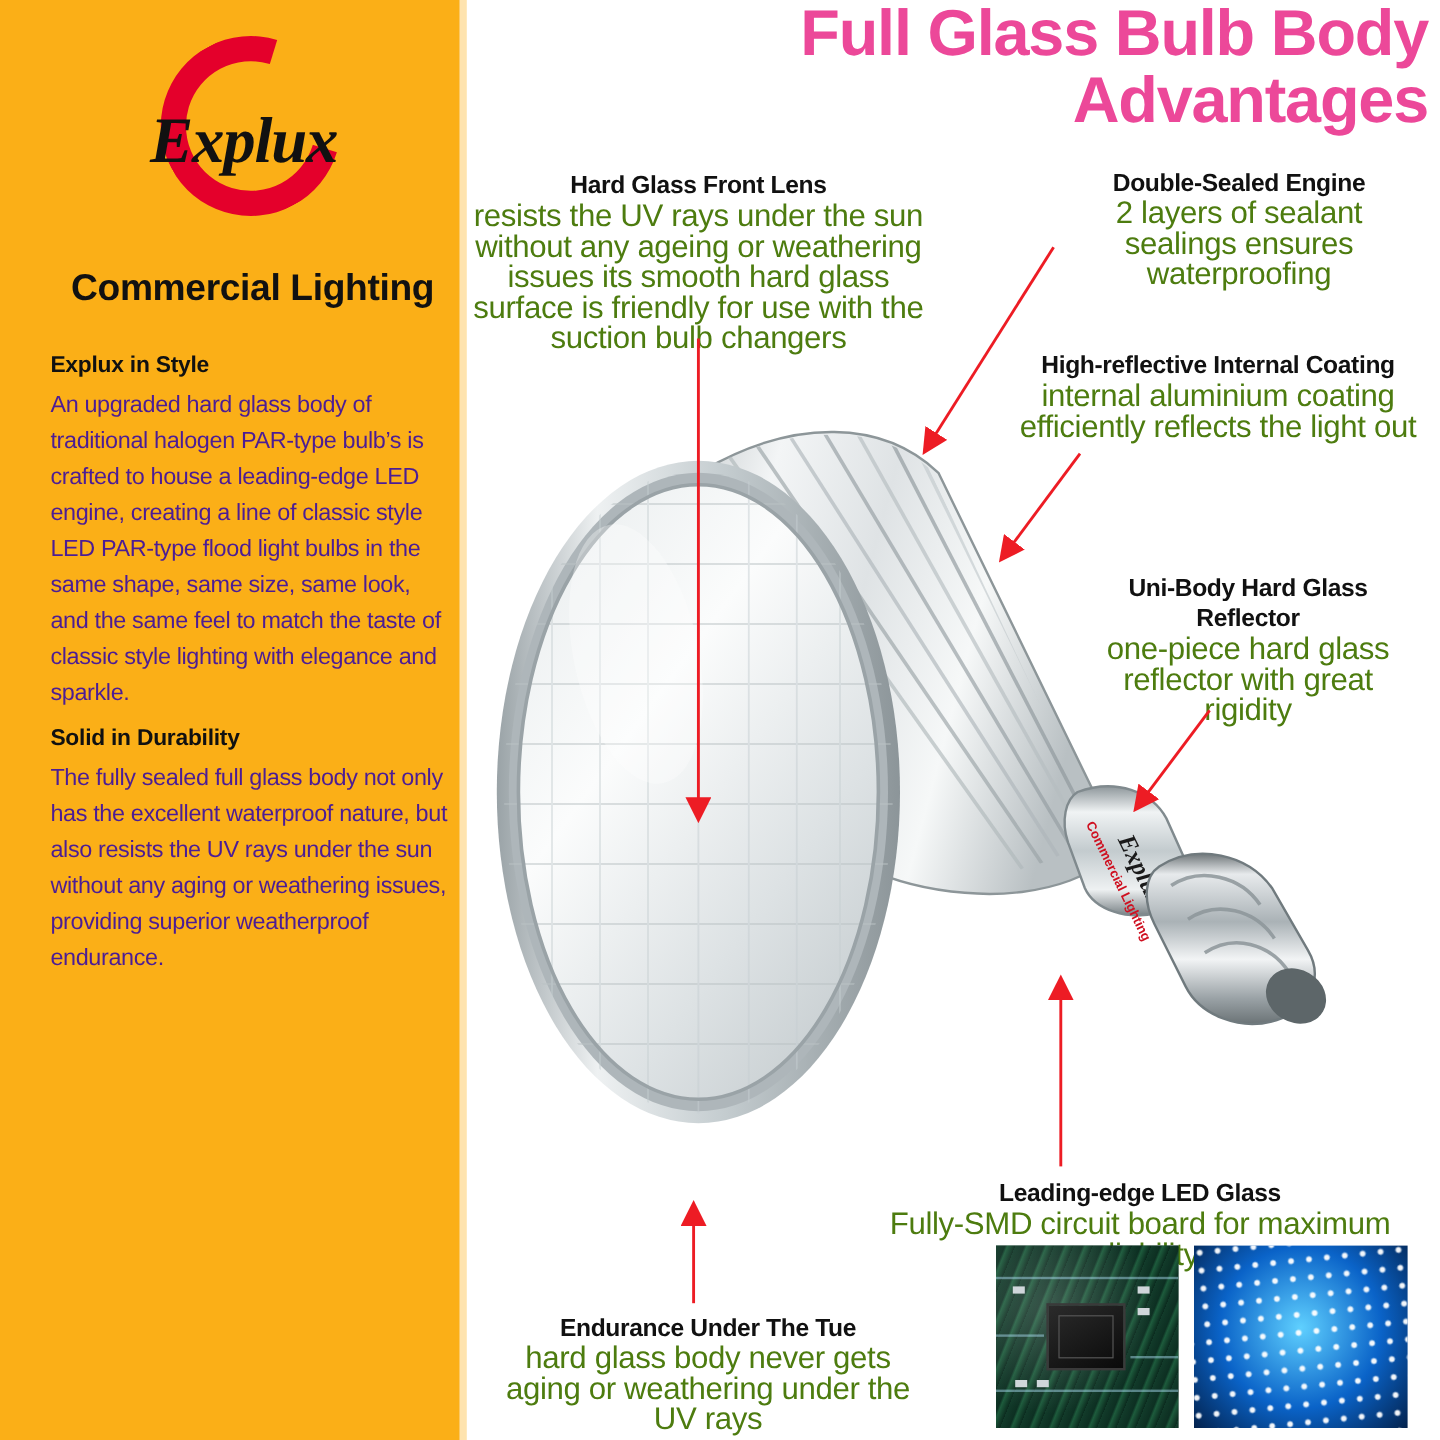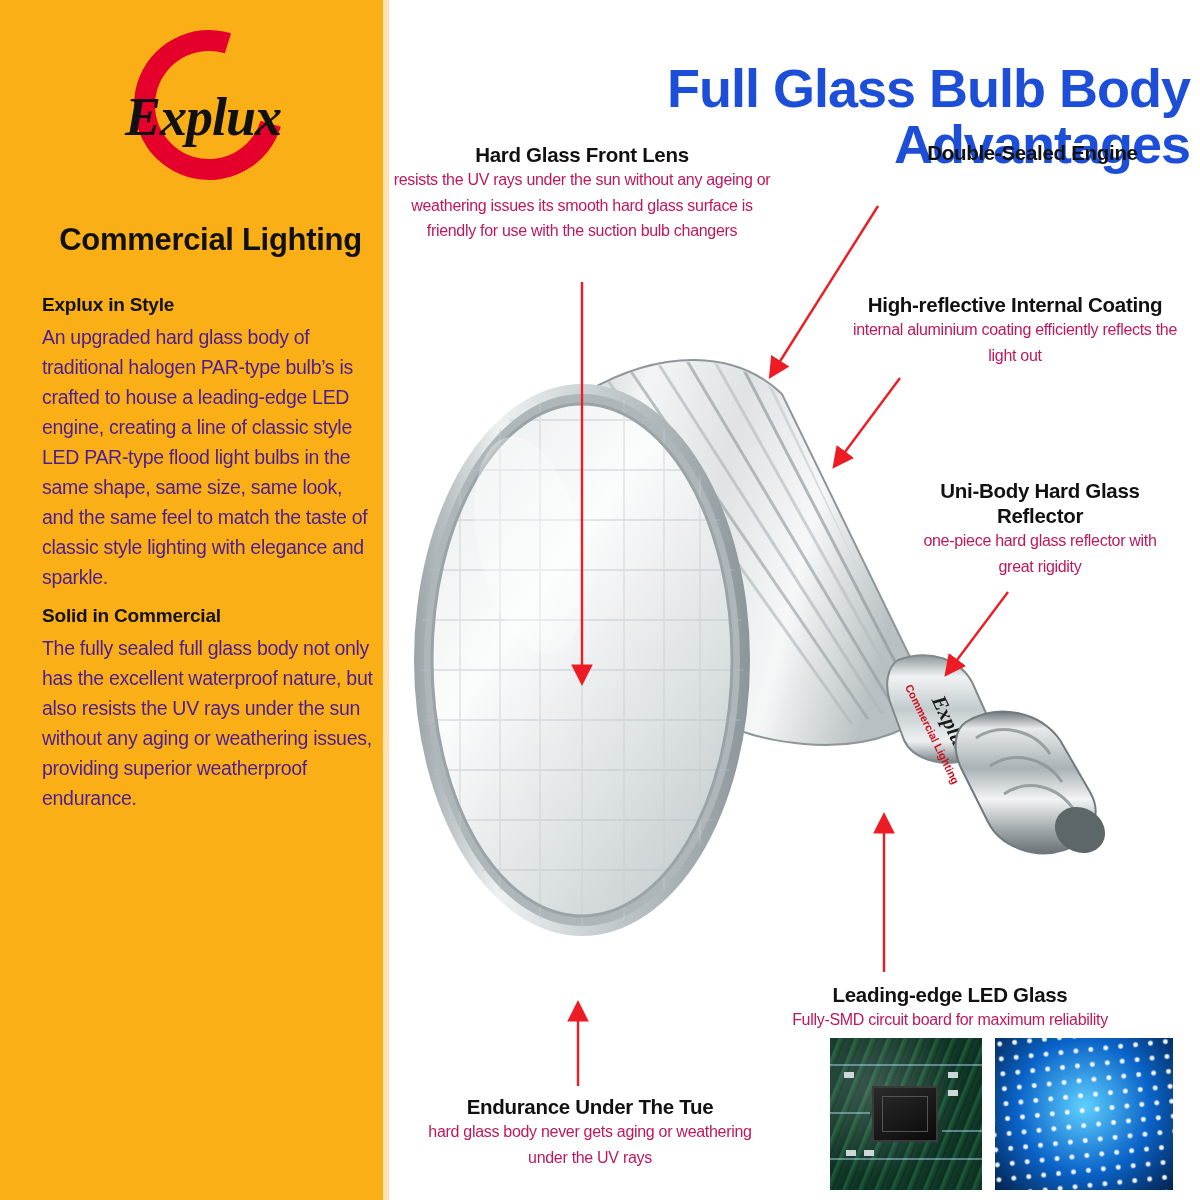--- a/index.html
+++ b/index.html
@@ -114,42 +114,41 @@
   #sec2-title { top: 605px; }
   #sec2-body  { top: 633px; }
 
   
   #heading {
     position: absolute;
     left: 430px;
     top: 0px;
     width: 760px;
     text-align: right;
-    color: #1d4ed8;
+    color: #ec4899;
     font-weight: bold;
     font-size: 54px;
     line-height: 56px;
     letter-spacing: -1px;
-    padding-top: 16px;
-    margin-top: 44px;
+    padding-top: 0;
   }
   #heading .l2 { display: block; }
 
   
   .callout { position: absolute; }
   .callout .c-title {
     font-weight: bold;
     font-size: 20.5px;
     color: #111111;
     line-height: 25px;
     letter-spacing: -0.3px;
   }
   .callout .c-body {
-    font-size: 16px;
-    color: #be185d;
+    font-size: 26px;
+    color: #4d7c0f;
     line-height: 25.5px;
     letter-spacing: -0.3px;
   }
 
   #co-lens      { left: 392px; top: 142px; width: 380px; text-align: center; }
   #co-seam      { left: 885px; top: 140px; width: 295px; text-align: center; }
   #co-coating   { left: 845px; top: 292px; width: 340px; text-align: center; }
   #co-reflector { left: 905px; top: 478px; width: 270px; text-align: center; }
   #co-endurance { left: 420px; top: 1094px; width: 340px; text-align: center; }
   #co-engine    { left: 725px; top: 982px; width: 450px; text-align: center; }
@@ -230,21 +229,21 @@
       <div id="logo-mark">
         <div class="ring"></div>
       </div>
       <div id="logo-word">Explux</div>
       <div id="logo-sub">Commercial Lighting</div>
     </div>
 
     <div class="left-sec-title" id="sec1-title">Explux in Style</div>
     <div class="left-sec-body" id="sec1-body">An upgraded hard glass body of traditional halogen PAR-type bulb’s is crafted to house a leading-edge LED engine, creating a line of classic style LED PAR-type flood light bulbs in the same shape, same size, same look, and the same feel to match the taste of classic style lighting with elegance and sparkle.</div>
 
-    <div class="left-sec-title" id="sec2-title">Solid in Commercial</div>
+    <div class="left-sec-title" id="sec2-title">Solid in Durability</div>
     <div class="left-sec-body" id="sec2-body">The fully sealed full glass body not only has the excellent waterproof nature, but also resists the UV rays under the sun without any aging or weathering issues, providing superior weatherproof endurance.</div>
   </div>
   <div id="left-panel-edge"></div>
 
   <div id="heading">
     <span>Full Glass Bulb Body</span>
     <span class="l2">Advantages</span>
   </div>
 
   <svg id="bulb" viewBox="0 0 740 700">
@@ -356,20 +355,21 @@
     </g>
   </svg>
 
   <div class="callout" id="co-lens">
     <div class="c-title">Hard Glass Front Lens</div>
     <div class="c-body">resists the UV rays under the sun without any ageing or weathering issues its smooth hard glass surface is friendly for use with the suction bulb changers</div>
   </div>
 
   <div class="callout" id="co-seam">
     <div class="c-title">Double-Sealed Engine</div>
+    <div class="c-body">2 layers of sealant sealings ensures waterproofing</div>
   </div>
 
   <div class="callout" id="co-coating">
     <div class="c-title">High-reflective Internal Coating</div>
     <div class="c-body">internal aluminium coating efficiently reflects the light out</div>
   </div>
 
   <div class="callout" id="co-reflector">
     <div class="c-title">Uni-Body Hard Glass Reflector</div>
     <div class="c-body">one-piece hard glass reflector with great rigidity</div>

